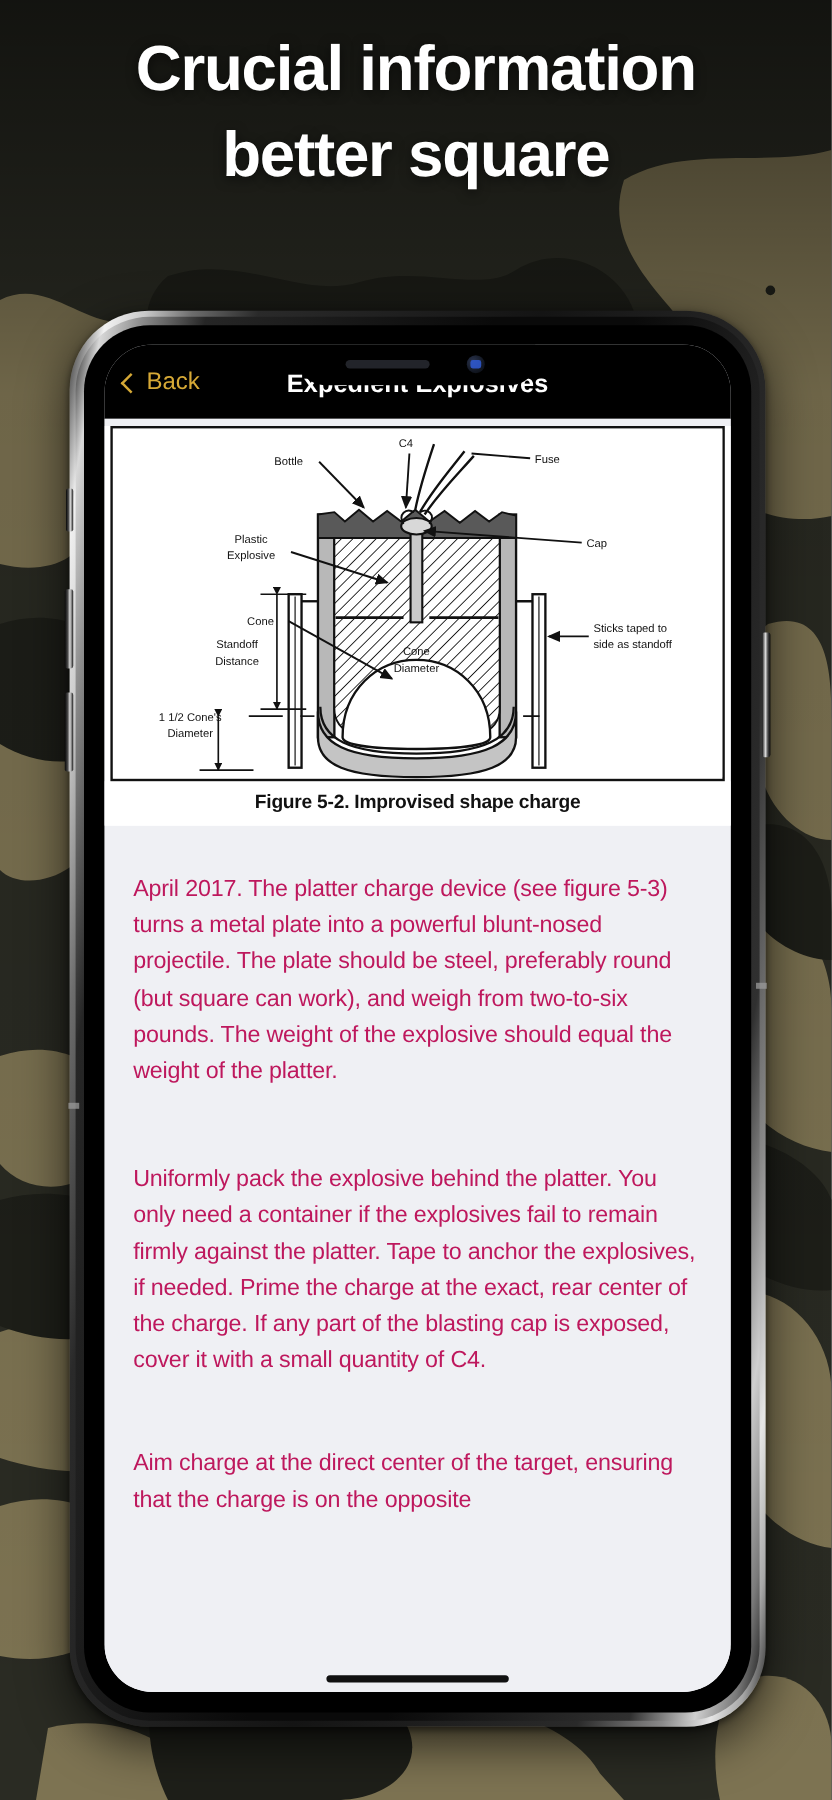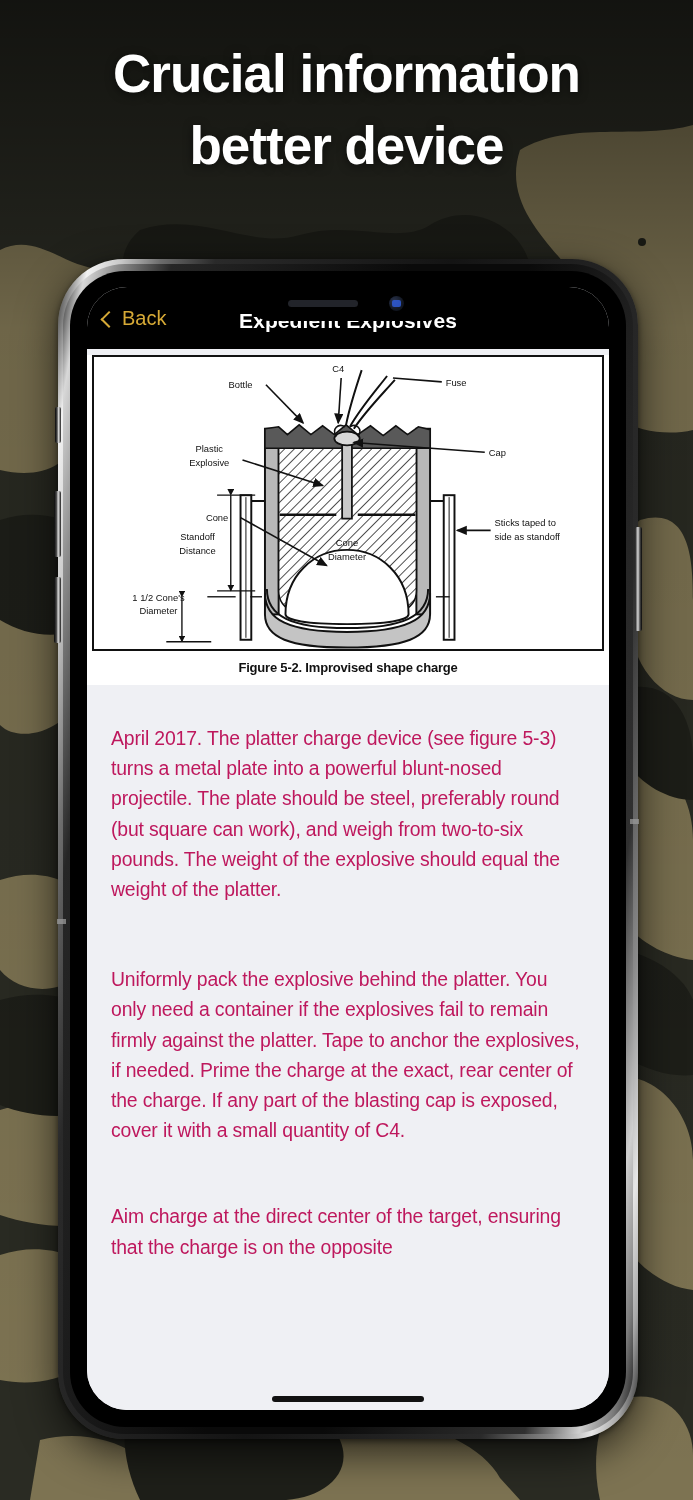--- a/index.html
+++ b/index.html
@@ -13,21 +13,20 @@
   
   #camo-bg{ position:absolute; inset:0; width:693px; height:1500px; z-index:0; }
 
   
   .headline{
     position:absolute; top:22px; left:0; width:693px; z-index:5;
     text-align:center; color:#ffffff;
     font-size:53px; line-height:72px; font-weight:bold;
     letter-spacing:-1px;
     text-shadow:0 2px 10px rgba(0,0,0,.55);
-    margin-top:16px;
   }
   .headline .hl-line{ display:block; }
 
   
   .phone-wrap{
     position:absolute; left:58px; top:259px; width:580px; height:1180px; z-index:4;
   }
   .phone-outer{
     position:absolute; inset:0;
     border-radius:66px;
@@ -93,21 +92,21 @@
   }
 
   .content{ flex:1 1 auto; background:#eff0f4; overflow:hidden; position:relative; }
 
   .figure-card{ background:#fff; padding:0; }
   .figure-box{
     margin:6px 5px 0 5px; border:2.5px solid #111; background:#fff;
     height:296px; position:relative;
   }
   .fig-caption{
-    text-align:center; font-size:13px; font-weight:bold; color:#111;
+    text-align:center; font-size:16px; font-weight:bold; color:#111;
     padding:9px 0 10px 0; background:#fff; letter-spacing:-.2px;
   }
 
   .para{
     color:#be185d; font-size:19.4px; line-height:30.2px;
     padding:0 24px; letter-spacing:-.15px;
   }
   .p1{ padding-top:38px; }
   .p2{ padding-top:60px; }
   .p3{ padding-top:56px; }
@@ -156,21 +155,21 @@
     <path d="M150,1380 C230,1355 320,1395 340,1440 C355,1475 320,1500 280,1500 L140,1500 C120,1460 115,1400 150,1380 Z"></path>
     <path d="M420,1320 C480,1300 540,1340 530,1390 C520,1440 450,1445 415,1415 C385,1390 390,1340 420,1320 Z"></path>
     <circle cx="642" cy="242" r="4"></circle>
     <circle cx="70" cy="770" r="3"></circle>
   </g>
   <rect x="0" y="0" width="693" height="1500" fill="url(#camoShade)"></rect>
 </svg>
 
 <div class="headline">
   <span class="hl-line">Crucial information</span>
-  <span class="hl-line">better device</span>
+  <span class="hl-line">better square</span>
 </div>
 
 <div class="phone-wrap">
   <div class="phone-outer"></div>
   <div class="phone-band"></div>
 
   <div class="btn-side btn-silent"></div>
   <div class="btn-side btn-volup"></div>
   <div class="btn-side btn-voldn"></div>
   <div class="btn-side btn-power"></div>

